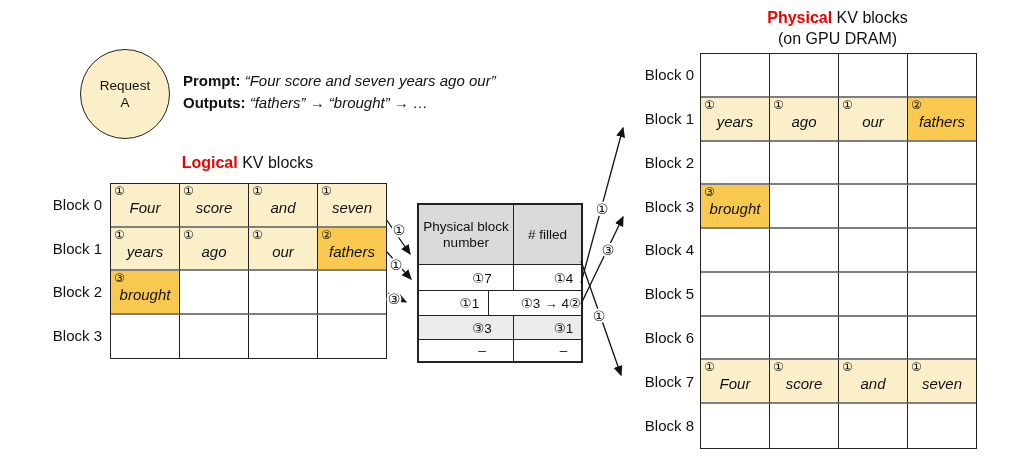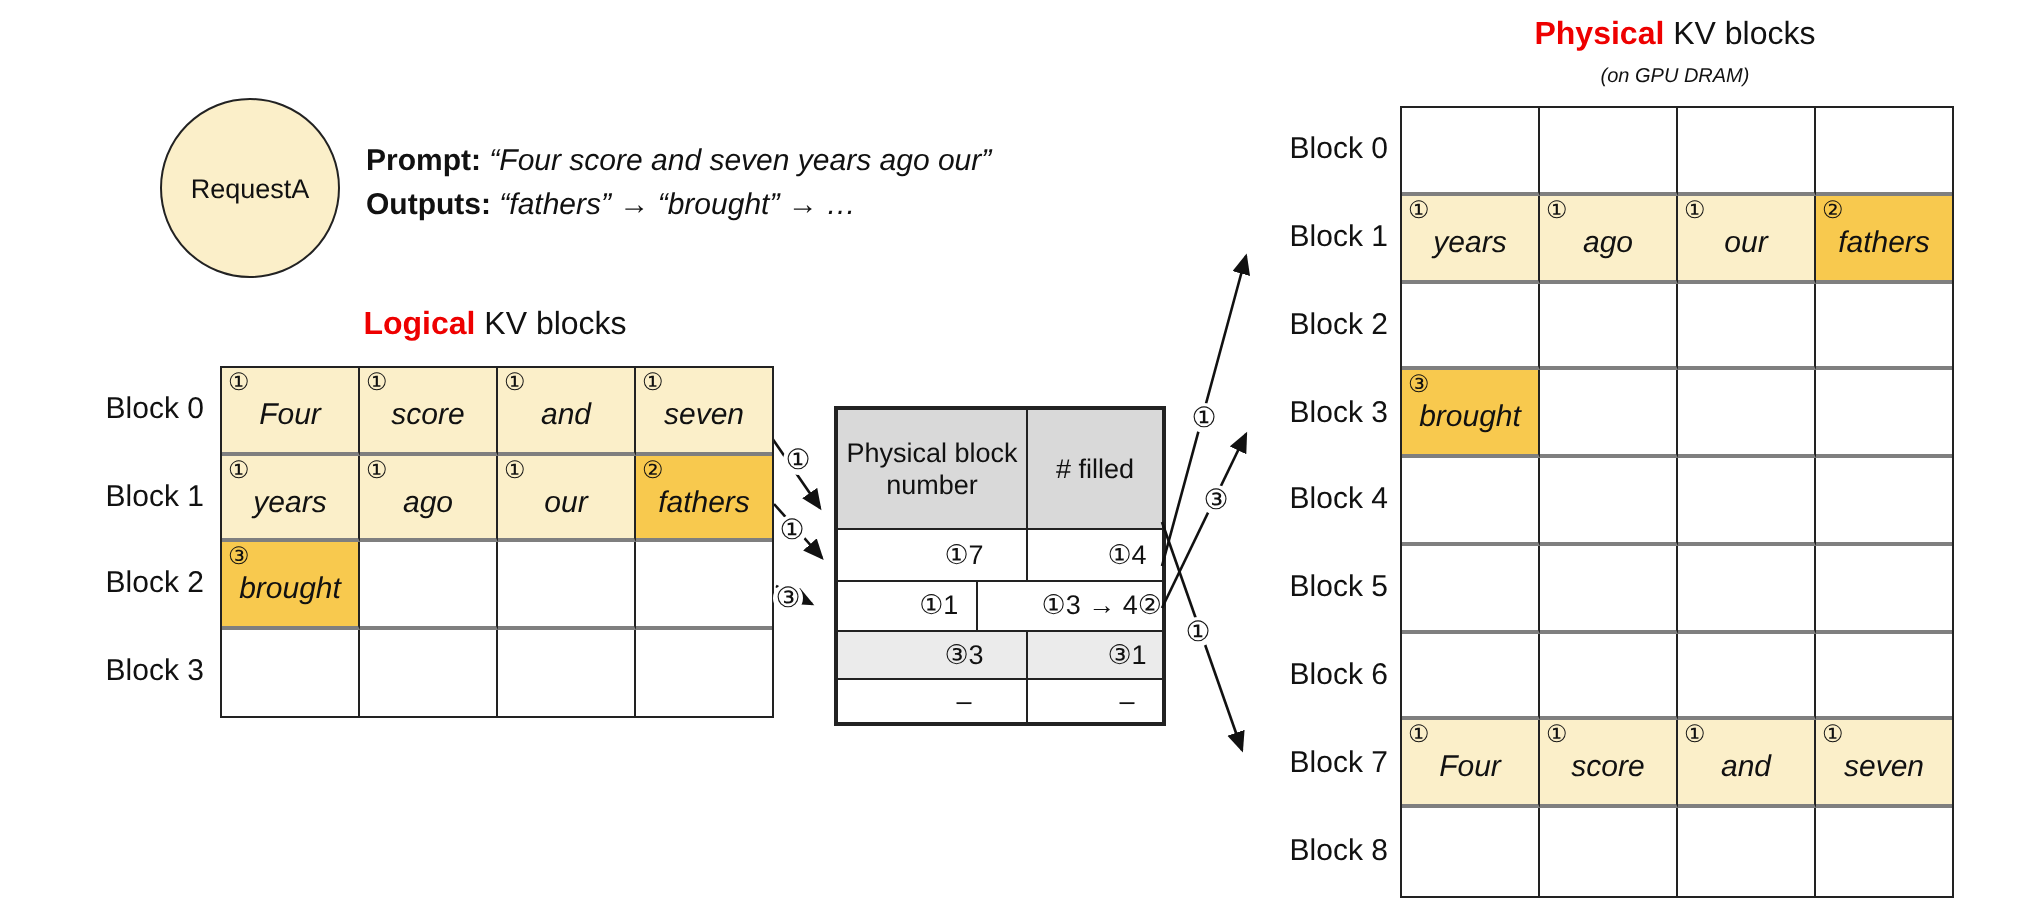--- a/index.html
+++ b/index.html
@@ -4,33 +4,33 @@
 <style>
   html,body{margin:0;padding:0;background:#fff;}
   #canvas{
     position:relative;width:1010px;height:462px;background:#fff;overflow:hidden;
     font-family:"Liberation Sans","DejaVu Sans",sans-serif;color:#111;
   }
   
   #request{
     position:absolute;left:80px;top:49px;width:88px;height:88px;border-radius:50%;
     border:1.6px solid #222;background:var(--cell-light,#fbefc9);
-    display:flex;flex-direction:row;align-items:center;justify-content:center;
+    display:flex;flex-direction:column;align-items:center;justify-content:center;
     font-size:13.5px;line-height:17px;text-align:center;
   }
   
   #prompt-block{position:absolute;left:183px;top:70px;font-size:15px;line-height:22px;white-space:nowrap;}
   .plabel{font-weight:bold;}
   .pval{font-style:italic;}
   
   .title{position:absolute;font-size:16px;text-align:center;}
   .accent{color:var(--accent,#ee0000);font-weight:bold;}
   #logical-title{left:110px;top:154px;width:275px;}
   #physical-title{left:705px;top:7px;width:265px;line-height:21px;}
-  #physical-title .subtitle{font-size:10px;font-style:italic;}
+  #physical-title .subtitle{font-size:16px;}
   #bt-title{position:absolute;left:417px;top:177px;width:162px;text-align:center;font-weight:bold;font-size:15.5px;margin-top:44px;}
   
   .grid{position:absolute;border:1.6px solid #222;background:#fff;}
   .cell{position:absolute;box-sizing:border-box;background:#fff;
         border-right:1.4px solid #222;border-bottom:2px solid var(--line-gray,#7f7f7f);}
   .cell.last-col{border-right:none;}
   .cell.last-row{border-bottom:none;}
   .cell.light{background:var(--cell-light,#fbefc9);}
   .cell.dark{background:var(--cell-dark,#f8c94e);}
   .marker{position:absolute;top:1px;left:3px;font-size:12px;line-height:13px;}

